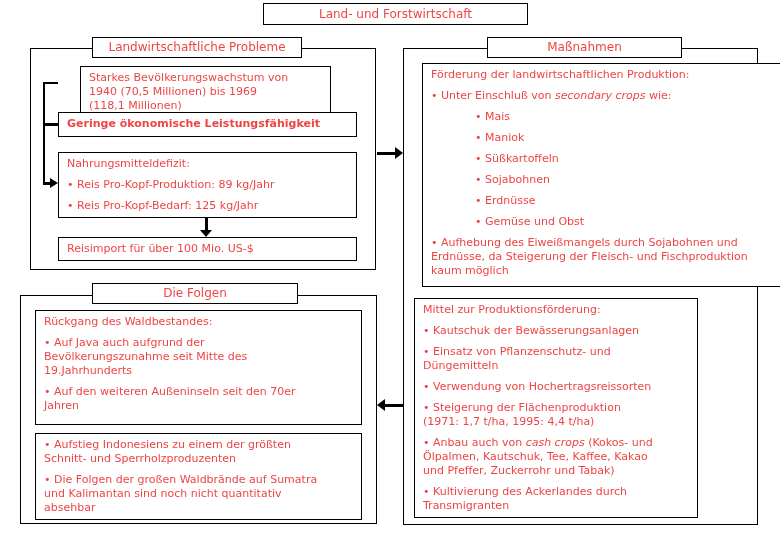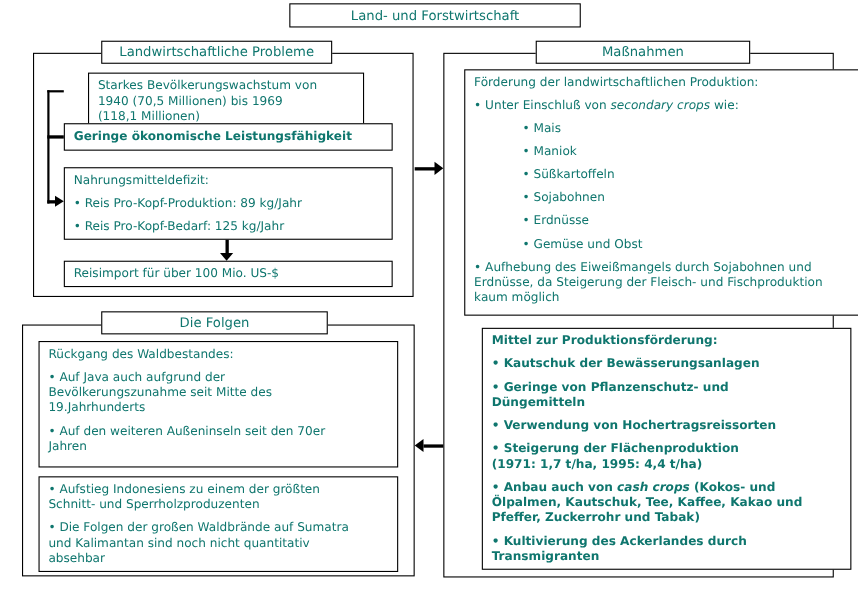--- a/index.html
+++ b/index.html
@@ -1,17 +1,17 @@
 <!DOCTYPE html>
 <html><head>
 <meta charset="utf-8">
 <style>
   html,body{margin:0;padding:0;background:#ffffff;}
   .canvas{position:relative;width:780px;height:540px;background:#ffffff;overflow:hidden;
-          font-family:"DejaVu Sans","Liberation Sans",sans-serif;color:#0f766e;}
+          font-family:"DejaVu Sans","Liberation Sans",sans-serif;color:#ef4444;}
   .group{position:absolute;border:1px solid #000;background:transparent;z-index:1;box-sizing:border-box;}
   .hdr{position:absolute;border:1px solid #000;background:#fff;z-index:3;box-sizing:border-box;
        height:21px;line-height:19px;text-align:center;font-size:12px;}
   .titlebox{position:absolute;left:263px;top:3px;width:265px;height:22px;line-height:20px;
        border:1px solid #000;background:#fff;text-align:center;font-size:12px;z-index:3;box-sizing:border-box;}
   .node{position:absolute;border:1px solid #000;background:#fff;z-index:2;box-sizing:border-box;
         font-size:11px;line-height:14px;padding:4px 8px;}
   .node.p{padding-right:36px;}
   .node.m{padding-right:40px;}
   .node.c{padding-right:34px;}
@@ -71,24 +71,24 @@
       <div class="para plain"><span>Förderung der landwirtschaftlichen Produktion:</span></div>
       <div class="para bullet"><span>Unter Einschluß von </span><em>secondary crops</em><span> wie:</span></div>
       <div class="para bullet2"><span>Mais</span></div>
       <div class="para bullet2"><span>Maniok</span></div>
       <div class="para bullet2"><span>Süßkartoffeln</span></div>
       <div class="para bullet2"><span>Sojabohnen</span></div>
       <div class="para bullet2"><span>Erdnüsse</span></div>
       <div class="para bullet2"><span>Gemüse und Obst</span></div>
       <div class="para bullet"><span>Aufhebung des Eiweißmangels durch Sojabohnen und Erdnüsse, da Steigerung der Fleisch- und Fischproduktion kaum möglich</span></div>
     </div>
-  <div class="node m" style="left:438px;top:298px;width:336px;min-height:210px;font-weight:bold;">
+  <div class="node m" style="left:414px;top:298px;width:284px;min-height:210px;">
       <div class="para plain"><span>Mittel zur Produktionsförderung:</span></div>
       <div class="para bullet"><span>Kautschuk der Bewässerungsanlagen</span></div>
-      <div class="para bullet"><span>Geringe von Pflanzenschutz- und Düngemitteln</span></div>
+      <div class="para bullet"><span>Einsatz von Pflanzenschutz- und Düngemitteln</span></div>
       <div class="para bullet"><span>Verwendung von Hochertragsreissorten</span></div>
       <div class="para bullet"><span>Steigerung der Flächenproduktion      (1971: 1,7 t/ha, 1995: 4,4 t/ha)</span></div>
       <div class="para bullet"><span>Anbau auch von </span><em>cash crops</em><span> (Kokos- und Ölpalmen, Kautschuk, Tee, Kaffee, Kakao und Pfeffer, Zuckerrohr und Tabak)</span></div>
       <div class="para bullet"><span>Kultivierung des Ackerlandes durch Transmigranten</span></div>
     </div>
 
   <div class="tri" style="left:377px;top:399px;border-top:6px solid transparent;border-bottom:6px solid transparent;border-right:8px solid #000;"></div>
   <div class="hline" style="left:385px;top:404px;width:18px;height:3px;"></div>
 
   <div class="group" style="left:20px;top:295px;width:357px;height:229px;"></div>

